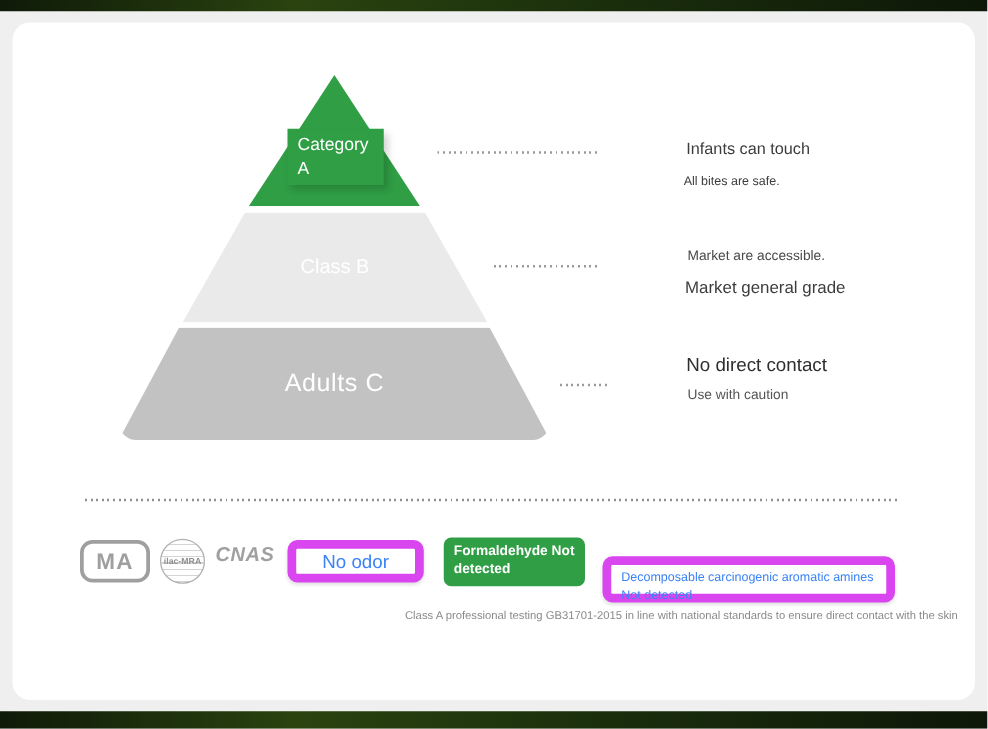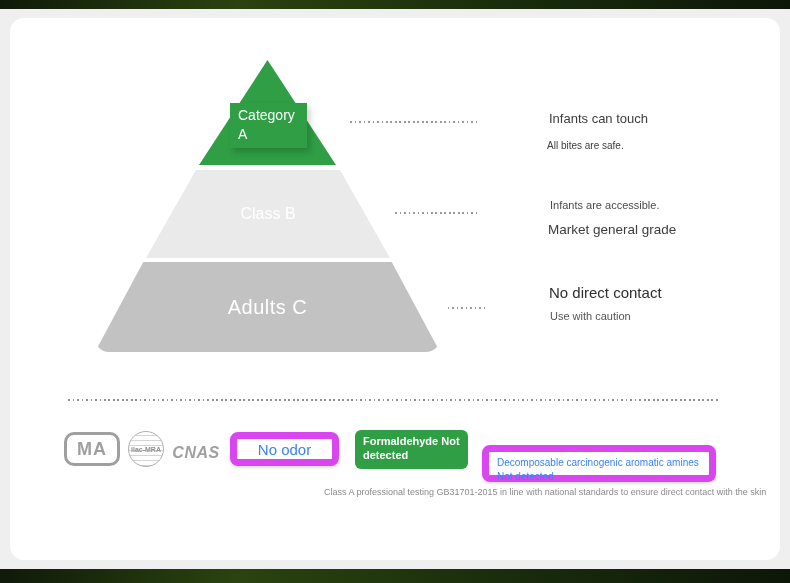--- a/index.html
+++ b/index.html
@@ -46,21 +46,21 @@
   .a3a{left:517px;top:284px;font-size:15px;color:#2e2e2e;}
   .a3b{left:518px;top:310px;font-size:11px;color:#555555;}
   
   .cma{left:64px;top:432px;width:50px;height:28px;border:3px solid #9f9f9f;border-radius:10px;
        display:flex;align-items:center;justify-content:center;
        color:#9f9f9f;font-weight:bold;font-size:18px;letter-spacing:1px;text-align:center;}
   .ilac{left:128px;top:431px;width:36px;height:36px;border-radius:50%;border:1px solid #b0b0b0;
        background:repeating-linear-gradient(0deg,rgba(160,160,160,.45) 0 1px,transparent 1px 5px);
        display:flex;align-items:center;justify-content:center;
        color:#8f8f8f;font-weight:bold;font-size:7px;text-align:center;box-sizing:border-box;}
-  .cnas{left:173px;top:436px;width:46px;height:26px;display:flex;align-items:flex-end;justify-content:center;
+  .cnas{left:173px;top:436px;width:46px;height:26px;display:flex;align-items:flex-start;justify-content:center;
        color:#a0a0a0;font-weight:800;font-size:16px;letter-spacing:.5px;font-style:italic;}
   
   .pill-outline{border:7px solid #d946ef;border-radius:8px;background:#fff;color:#3b82f6;
        box-shadow:0 2px 3px rgba(0,0,0,.12);box-sizing:border-box;}
   .no-odor{left:230px;top:432px;width:109px;height:34px;font-size:15px;
        display:flex;align-items:center;justify-content:center;}
   .formaldehyde{left:355px;top:430px;width:113px;height:39px;background:#2f9e45;border-radius:6px;
        color:#fff;font-size:11px;font-weight:bold;line-height:1.25;padding:5px 8px;box-sizing:border-box;}
   .amines{left:482px;top:432px;width:234px;height:37px;font-size:10px;line-height:1.35;
        padding:4px 8px;margin-top:13px;}
@@ -82,21 +82,21 @@
 <div class="abs tier-c">
   <span>Adults C</span>
 </div>
 
 <div class="abs dots c1"></div>
 <div class="abs dots c2"></div>
 <div class="abs dots c3"></div>
 
 <div class="abs ann a1a">Infants can touch</div>
 <div class="abs ann a1b">All bites are safe.</div>
-<div class="abs ann a2a">Infants are accessible.</div>
+<div class="abs ann a2a">Market are accessible.</div>
 <div class="abs ann a2b">Market general grade</div>
 <div class="abs ann a3a">No direct contact</div>
 <div class="abs ann a3b">Use with caution</div>
 
 <div class="abs sep"></div>
 
 <div class="abs cma">
   <span>MA</span>
 </div>
 <div class="abs ilac">

